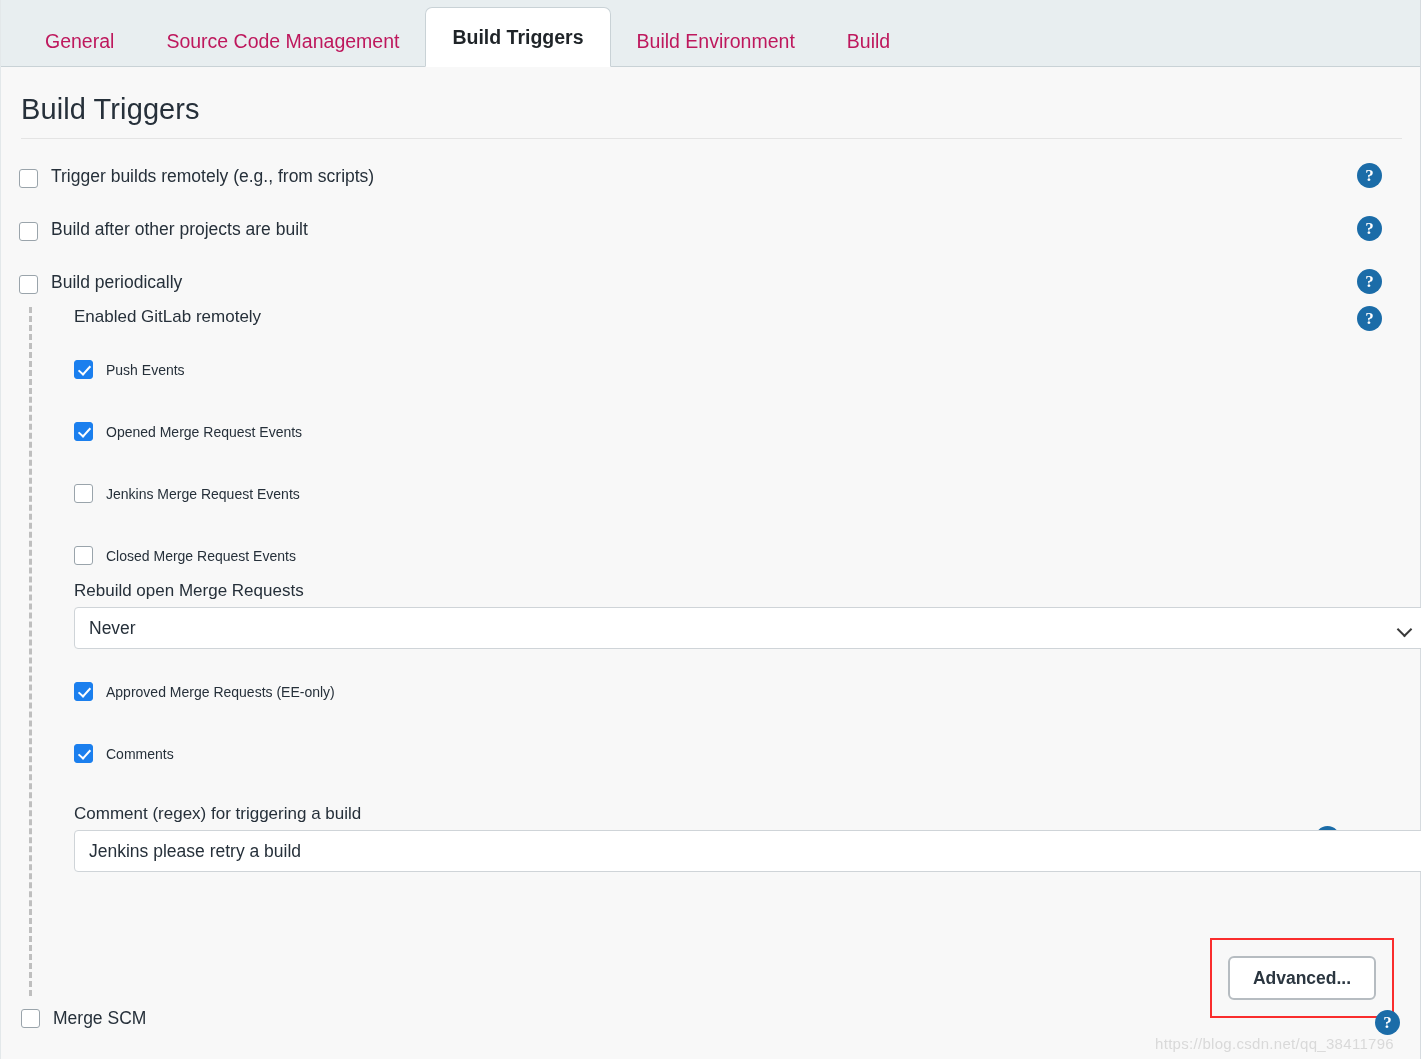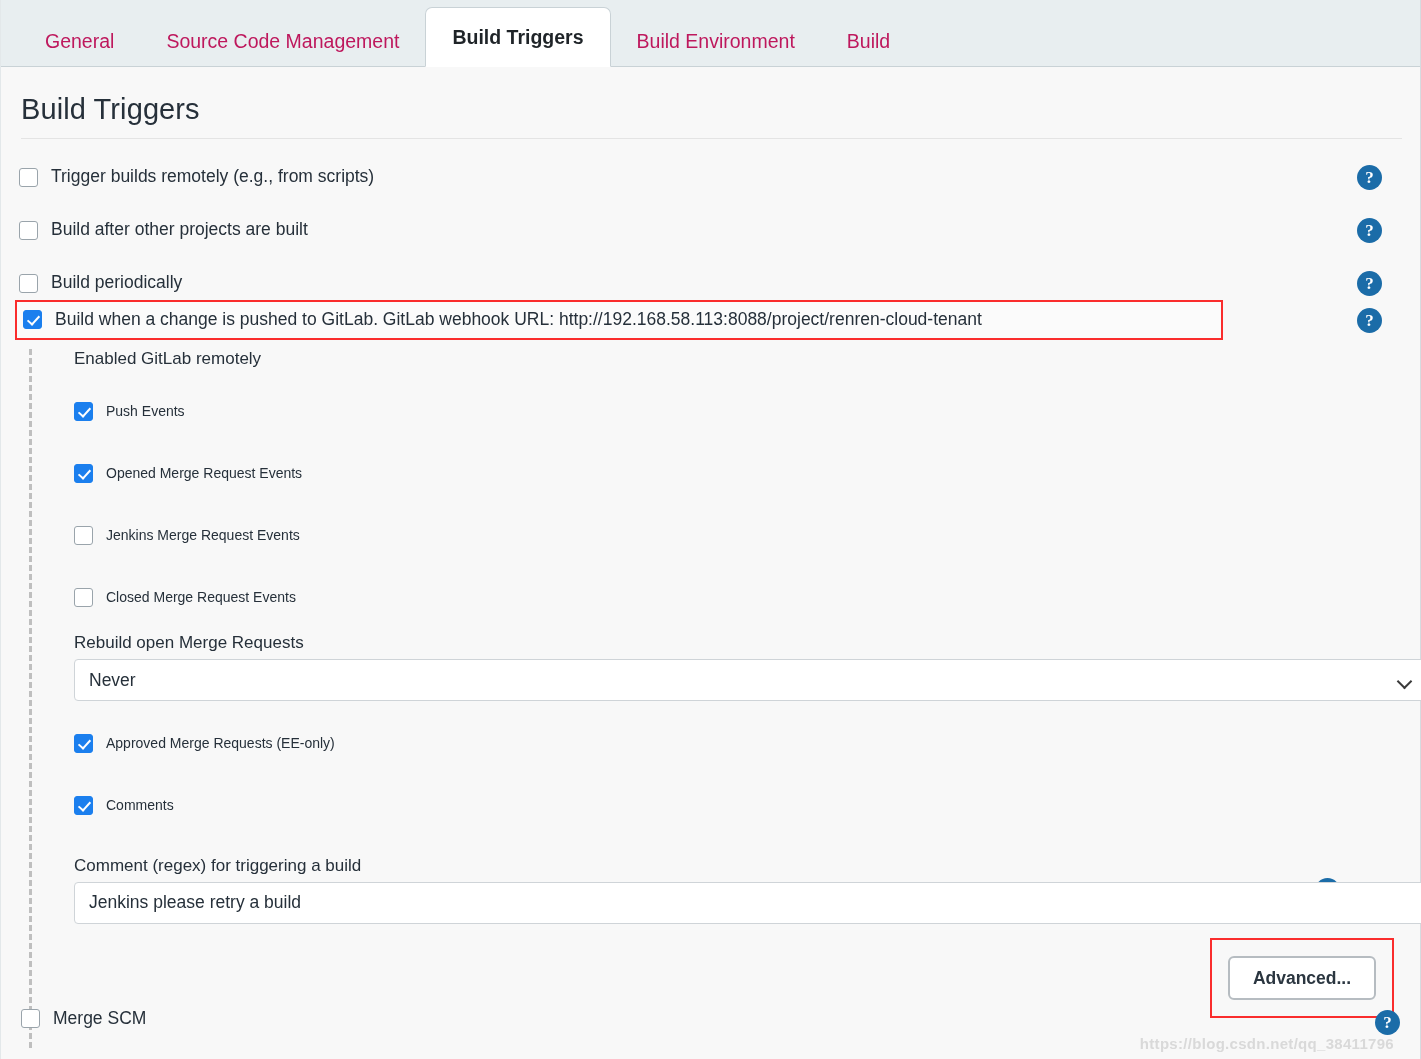--- a/index.html
+++ b/index.html
@@ -62,21 +62,21 @@
   .rule {
     height: 1px;
     background: #e4e4e4;
     margin: 0 0 14px 2px;
   }
 
   
   .row {
     position: relative;
     display: flex;
-    align-items: center;
+    align-items: flex-end;
     min-height: 30px;
     padding: 4px 0;
     margin-top: 23px;
   }
   .lbl {
     font-size: 17.5px;
     color: #26303a;
     line-height: 1.25;
     white-space: nowrap;
   }
@@ -213,21 +213,20 @@
     align-items: center;
   }
 
   .watermark {
     position: absolute;
     right: 26px; bottom: 7px;
     font-size: 15px;
     color: #d9d9d9;
     letter-spacing: .3px;
     white-space: nowrap;
-    font-weight: bold;
   }
 </style>
 </head>
 <body>
 
 <div id="page">
 
   <div class="tabbar">
     <div class="tab">General</div>
     <div class="tab">Source Code Management</div>
@@ -253,24 +252,20 @@
       <span class="help">?</span>
     </div>
 
     <div class="row">
       <span class="cb"></span>
       <span class="lbl">Build periodically</span>
       <span class="help">?</span>
     </div>
 
     <div style="position:relative;">
-      <div class="gitlab-row">
-        <span class="cb checked"></span>
-        <span class="lbl">Build when a change is pushed to GitLab. GitLab webhook URL: http://192.168.58.113:8088/project/renren-cloud-tenant</span>
-      </div>
       <span class="help" style="top:8px;">?</span>
     </div>
 
     <div class="nested">
 
       <div class="section-label">Enabled GitLab remotely</div>
 
       <div class="row trig-row">
         <span class="cb checked"></span>
         <span class="lbl">Push Events</span>
@@ -284,21 +279,21 @@
       <div class="row trig-row">
         <span class="cb"></span>
         <span class="lbl">Jenkins Merge Request Events</span>
       </div>
 
       <div class="row trig-row">
         <span class="cb"></span>
         <span class="lbl">Closed Merge Request Events</span>
       </div>
 
-      <div class="section-label" style="margin-top:16px;">Rebuild open Merge Requests</div>
+      <div class="section-label" style="margin-top:6px;">Rebuild open Merge Requests</div>
 
       <div class="field-wrap">
         <select class="sel">
           <option>Never</option>
         </select>
         <span class="chev"></span>
       </div>
 
       <div class="row trig-row">
         <span class="cb checked"></span>

